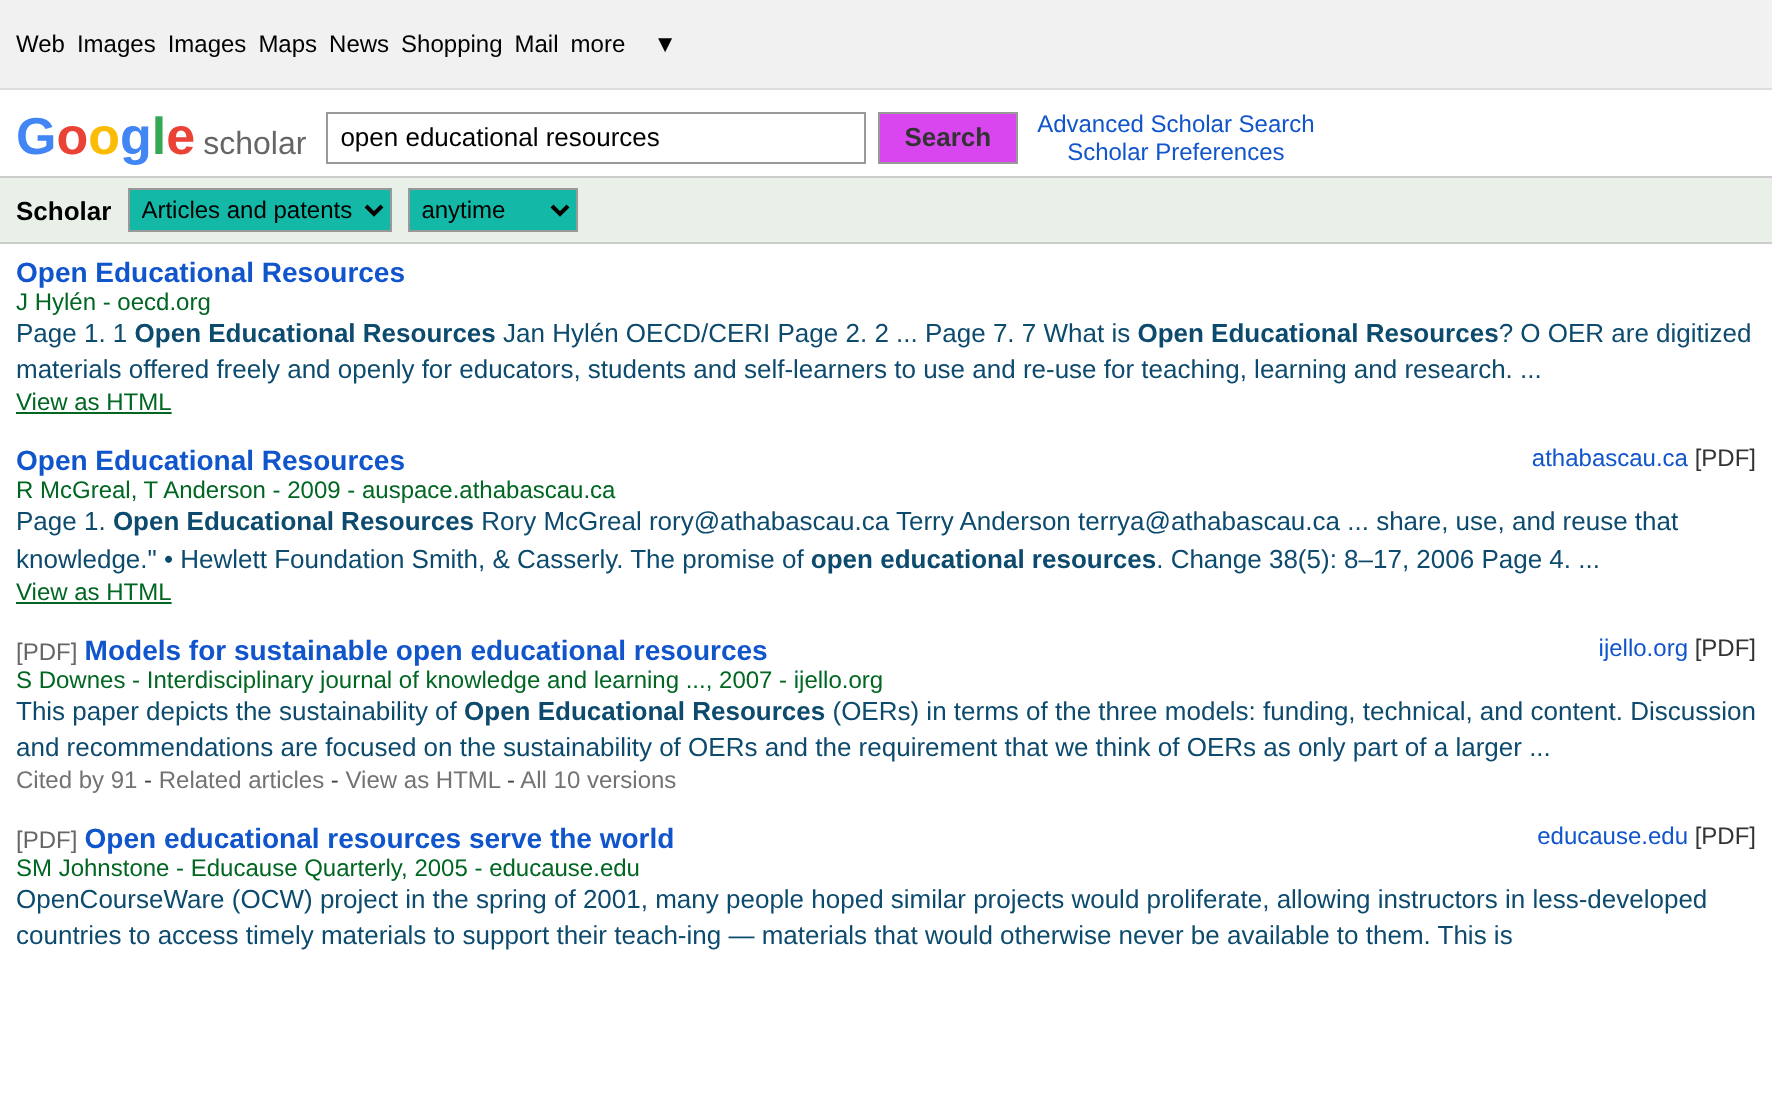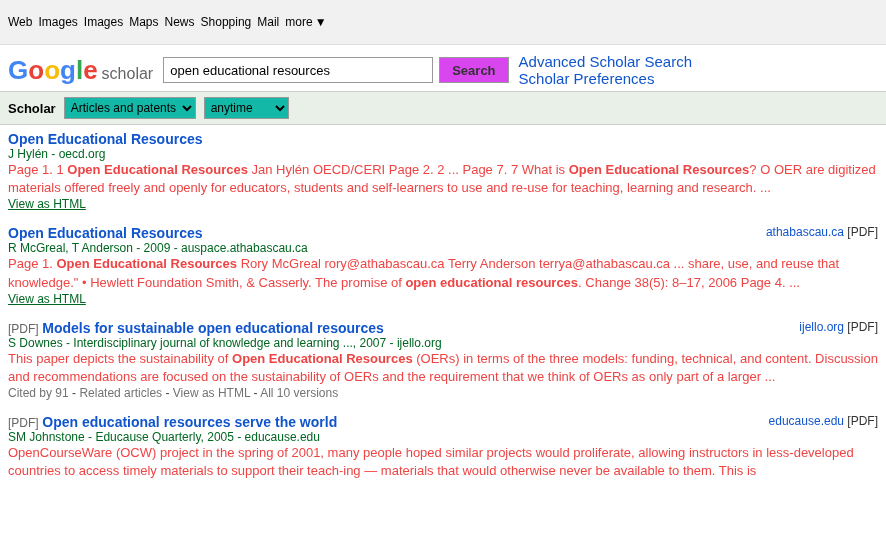--- a/index.html
+++ b/index.html
@@ -21,21 +21,21 @@
       align-items: center;
       gap: 6px;
     }
     #top-nav a {
       color: #000;
       text-decoration: none;
     }
     .nav-more {
       display: flex;
       align-items: center;
-      gap: 2px;
+      gap: 14px;
     }
 
     
     #header {
       padding: 8px 8px 4px 8px;
       display: flex;
       align-items: center;
       gap: 10px;
       border-radius: 15px;
     }
@@ -81,21 +81,22 @@
       background: #d946ef;
       border: 1px solid #999;
       cursor: pointer;
       font-size: 13px;
       font-weight: bold;
       color: #333;
     }
     #header-links {
       display: flex;
       flex-direction: column;
-      font-size: 15px;
+      font-size: 12px;
+      text-align: center;
     }
     #header-links a {
       color: #1155cc;
       text-decoration: none;
     }
 
     
     #scholar-toolbar {
       background: #e8f0e8;
       border-top: 1px solid #ccc;
@@ -140,21 +141,21 @@
       font-weight: normal;
     }
 
     .result-meta {
       color: #006621;
       font-size: 12px;
     }
 
     .result-snippet {
       font-size: 13px;
-      color: #ef4444;
+      color: #0c4a6e;
       line-height: 1.4;
     }
 
     .result-snippet b { font-weight: bold; }
 
     .result-links {
       font-size: 12px;
       color: #006621;
     }
 

